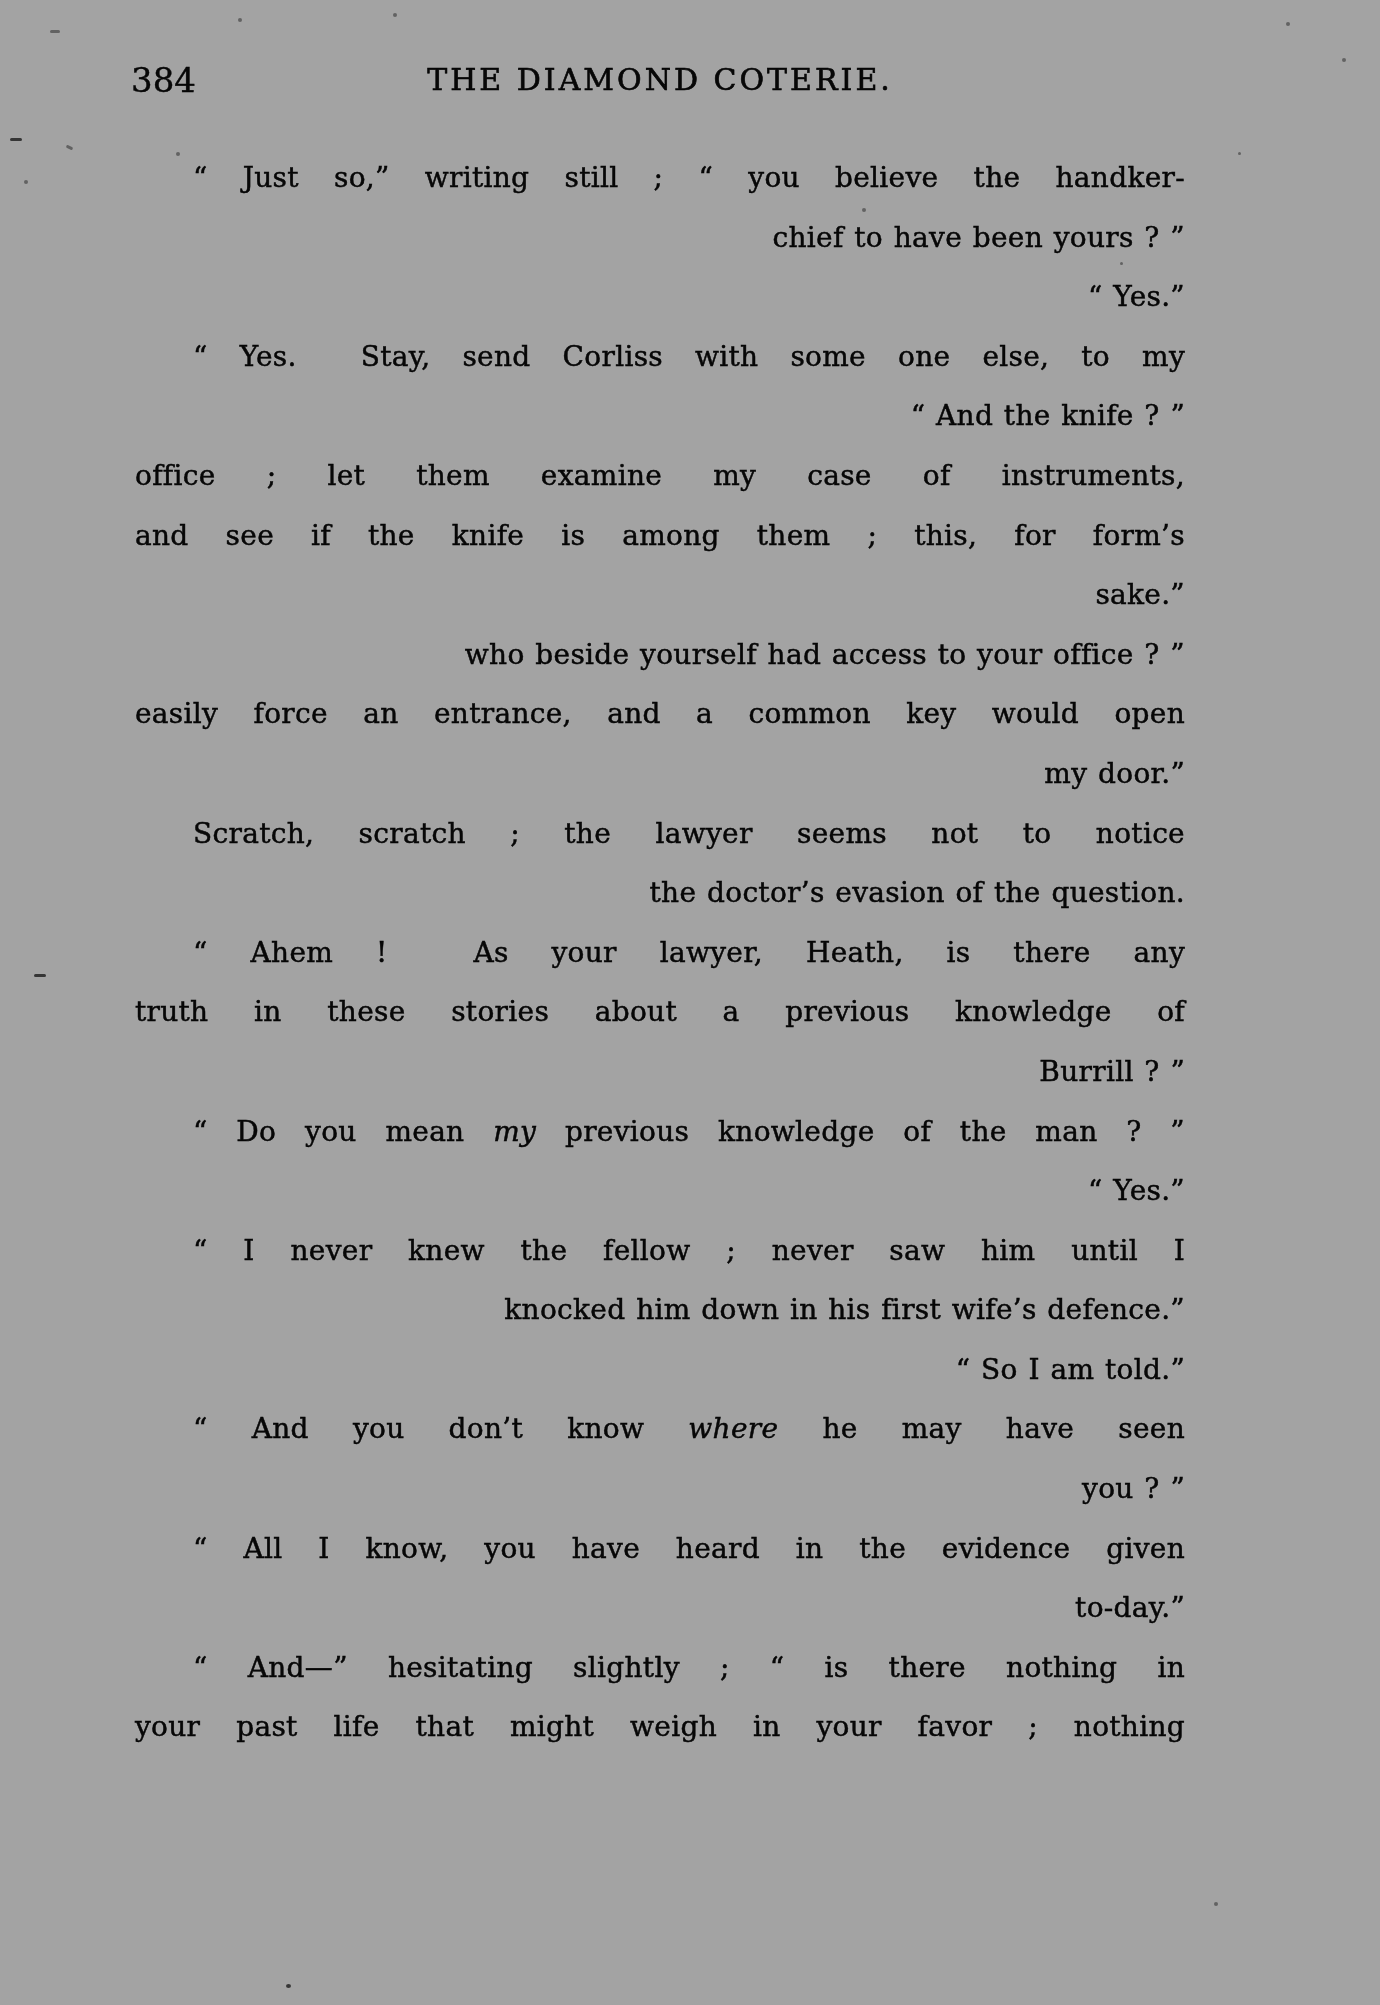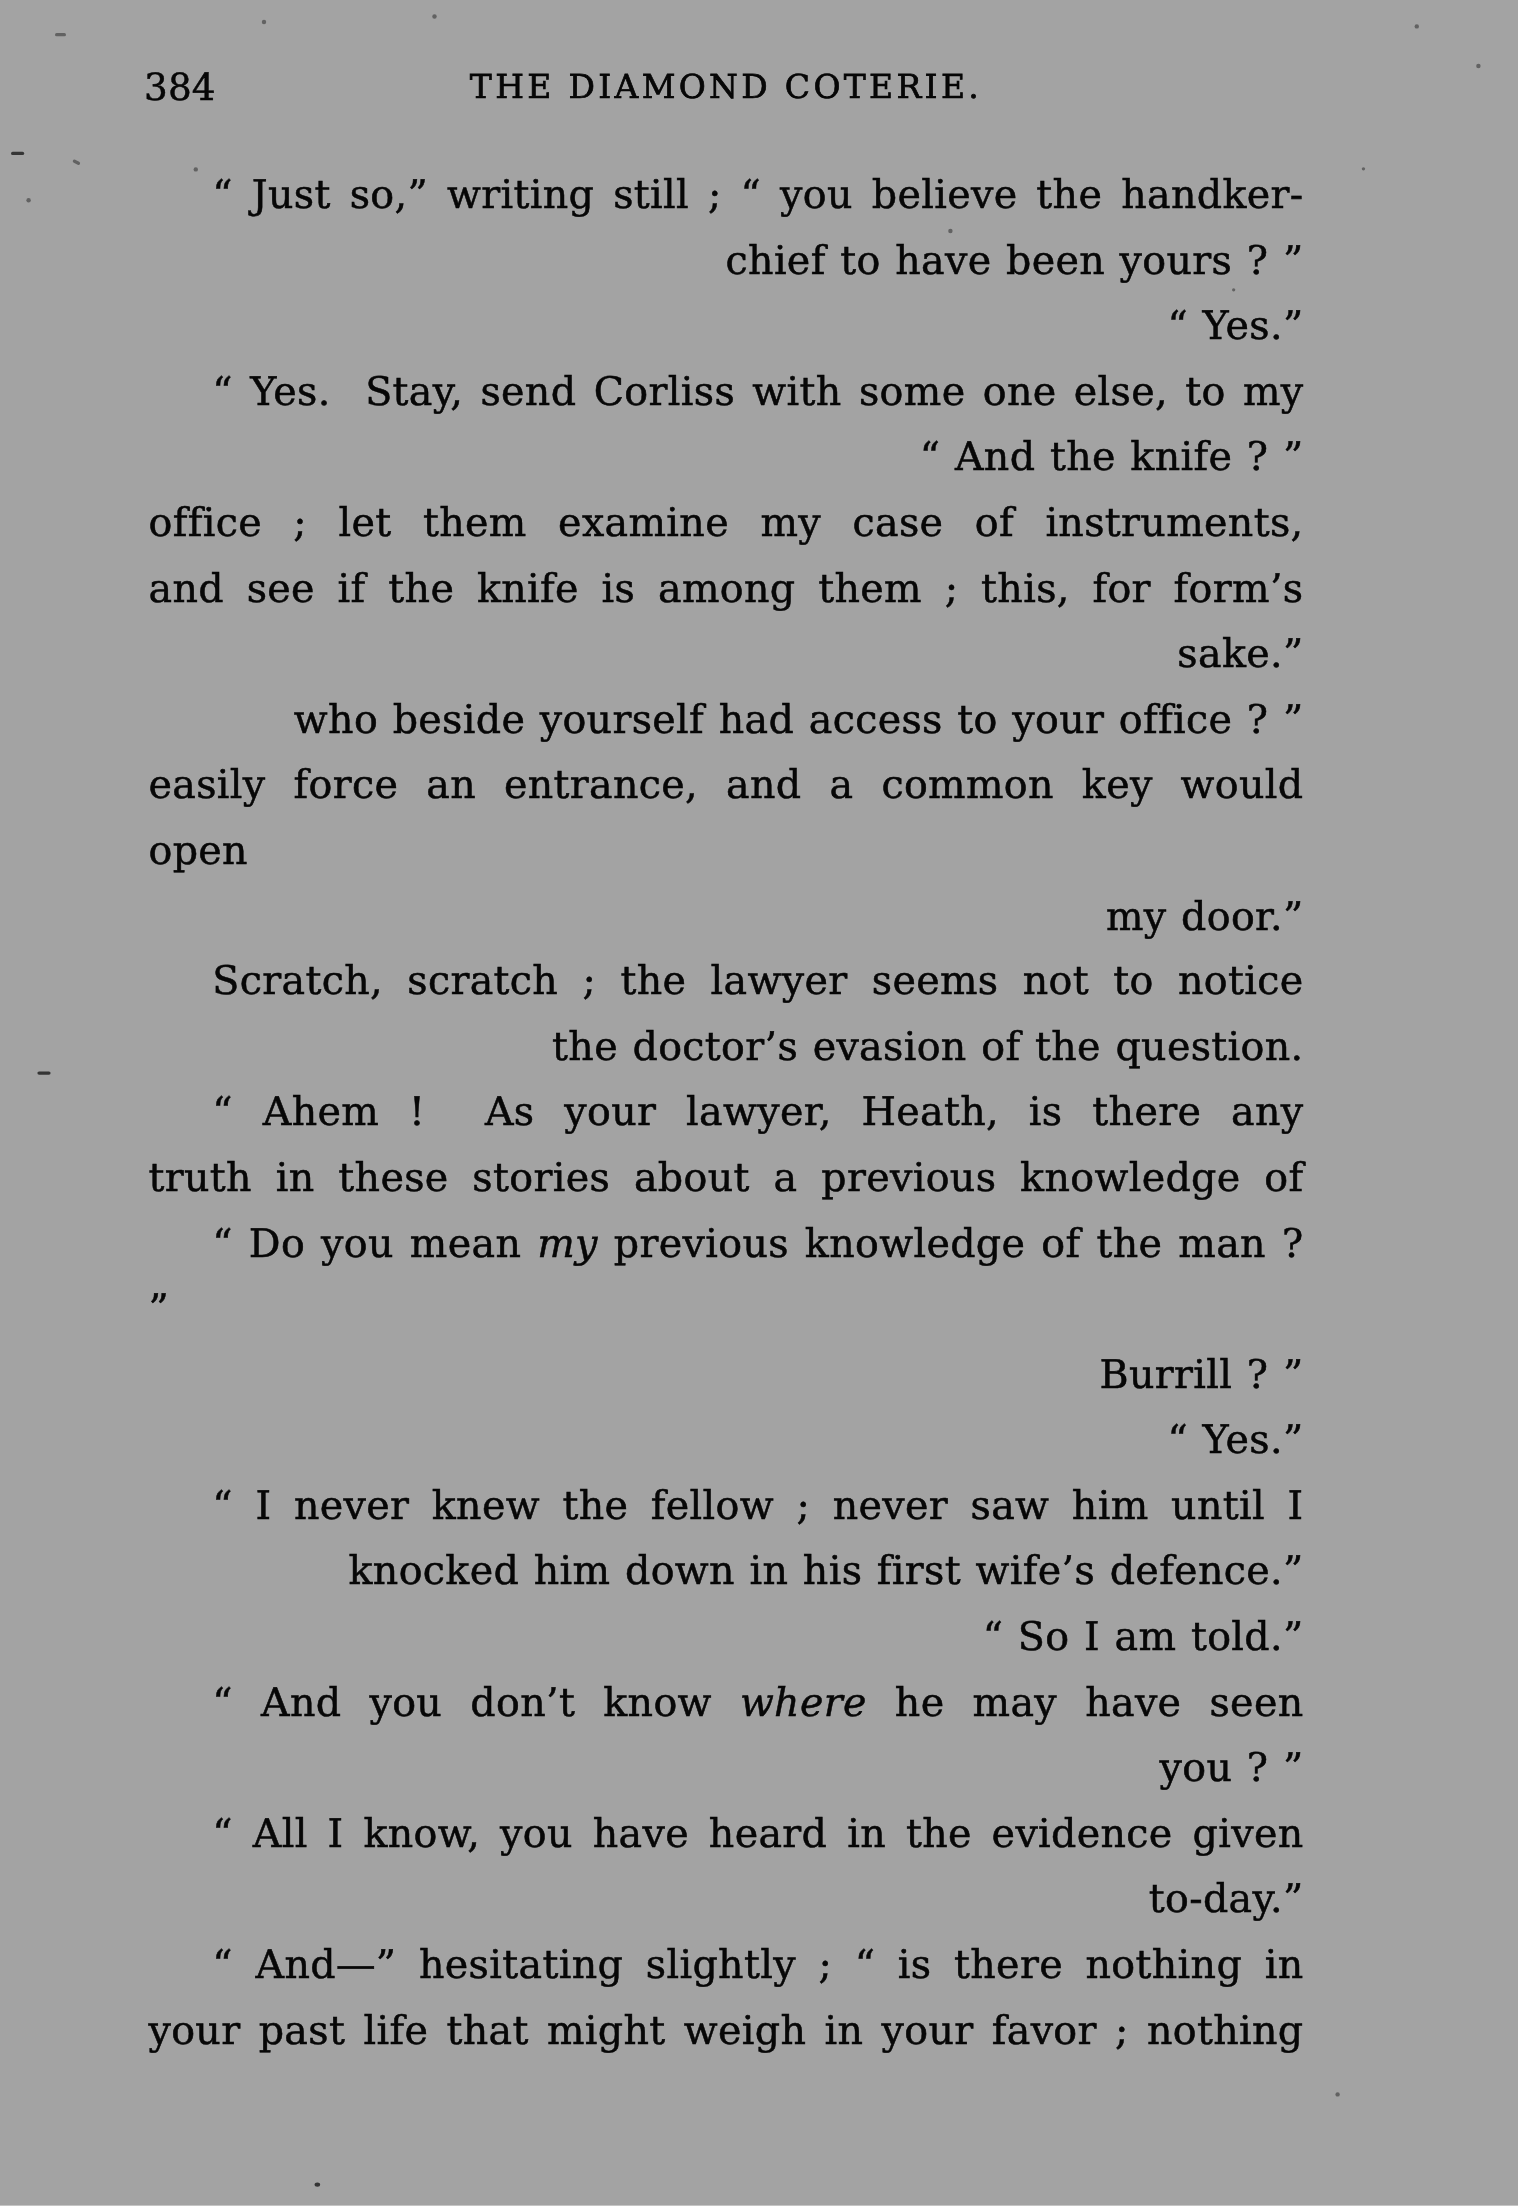--- a/index.html
+++ b/index.html
@@ -13,21 +13,21 @@
   .pagenum{
     position:absolute;left:-4px;top:2px;font-size:34px;
     -webkit-text-stroke:0.4px #000;
   }
   .title{
     position:absolute;left:0;right:0;top:4px;text-align:center;
     font-size:30px;letter-spacing:3px;-webkit-text-stroke:0.6px #000;
   }
   .textblock{
     position:absolute;left:135px;top:148px;width:1050px;
-    font-size:36px;line-height:59.6px;letter-spacing:0.3px;word-spacing:1.5px;
+    font-size:28px;line-height:59.6px;letter-spacing:0.3px;word-spacing:1.5px;
     -webkit-text-stroke:0.45px #000;
   }
   .line{text-align:right;}
   .line.indent{text-indent:58px;}
   .line.just{text-align:justify;text-align-last:justify;text-justify:inter-word;}
   .it{font-style:italic;}
   .speck{position:absolute;background:#222;border-radius:50%;opacity:0.85;}
   .speck.dash{border-radius:2px;height:3px;}
   .speck.faint{opacity:0.5;}
 </style>
@@ -50,22 +50,22 @@
       <div class="line just"><span>office ; let them examine my case of instruments,</span></div>
       <div class="line just"><span>and see if the knife is among them ; this, for form’s</span></div>
       <div class="line"><span>sake.”</span></div>
       <div class="line"><span>who beside yourself had access to your office ? ”</span></div>
       <div class="line just"><span>easily force an entrance, and a common key would open</span></div>
       <div class="line"><span>my door.”</span></div>
       <div class="line indent just"><span>Scratch, scratch ; the lawyer seems not to notice</span></div>
       <div class="line"><span>the doctor’s evasion of the question.</span></div>
       <div class="line indent just"><span>“ Ahem !&nbsp; As your lawyer, Heath, is there any</span></div>
       <div class="line just"><span>truth in these stories about a previous knowledge of</span></div>
+      <div class="line"><span>Burrill ? ”</span></div>
       <div class="line indent just"><span>“ Do you mean </span><span class="it">my</span><span> previous knowledge of the man ? ”</span></div>
-      <div class="line"><span>Burrill ? ”</span></div>
       <div class="line indent"><span>“ Yes.”</span></div>
       <div class="line indent just"><span>“ I never knew the fellow ; never saw him until I</span></div>
       <div class="line"><span>knocked him down in his first wife’s defence.”</span></div>
       <div class="line indent"><span>“ So I am told.”</span></div>
       <div class="line indent just"><span>“ And you don’t know </span><span class="it">where</span><span> he may have seen</span></div>
       <div class="line"><span>you ? ”</span></div>
       <div class="line indent just"><span>“ All I know, you have heard in the evidence given</span></div>
       <div class="line"><span>to-day.”</span></div>
       <div class="line indent just"><span>“ And—” hesitating slightly ; “ is there nothing in</span></div>
       <div class="line just"><span>your past life that might weigh in your favor ; nothing</span></div>

